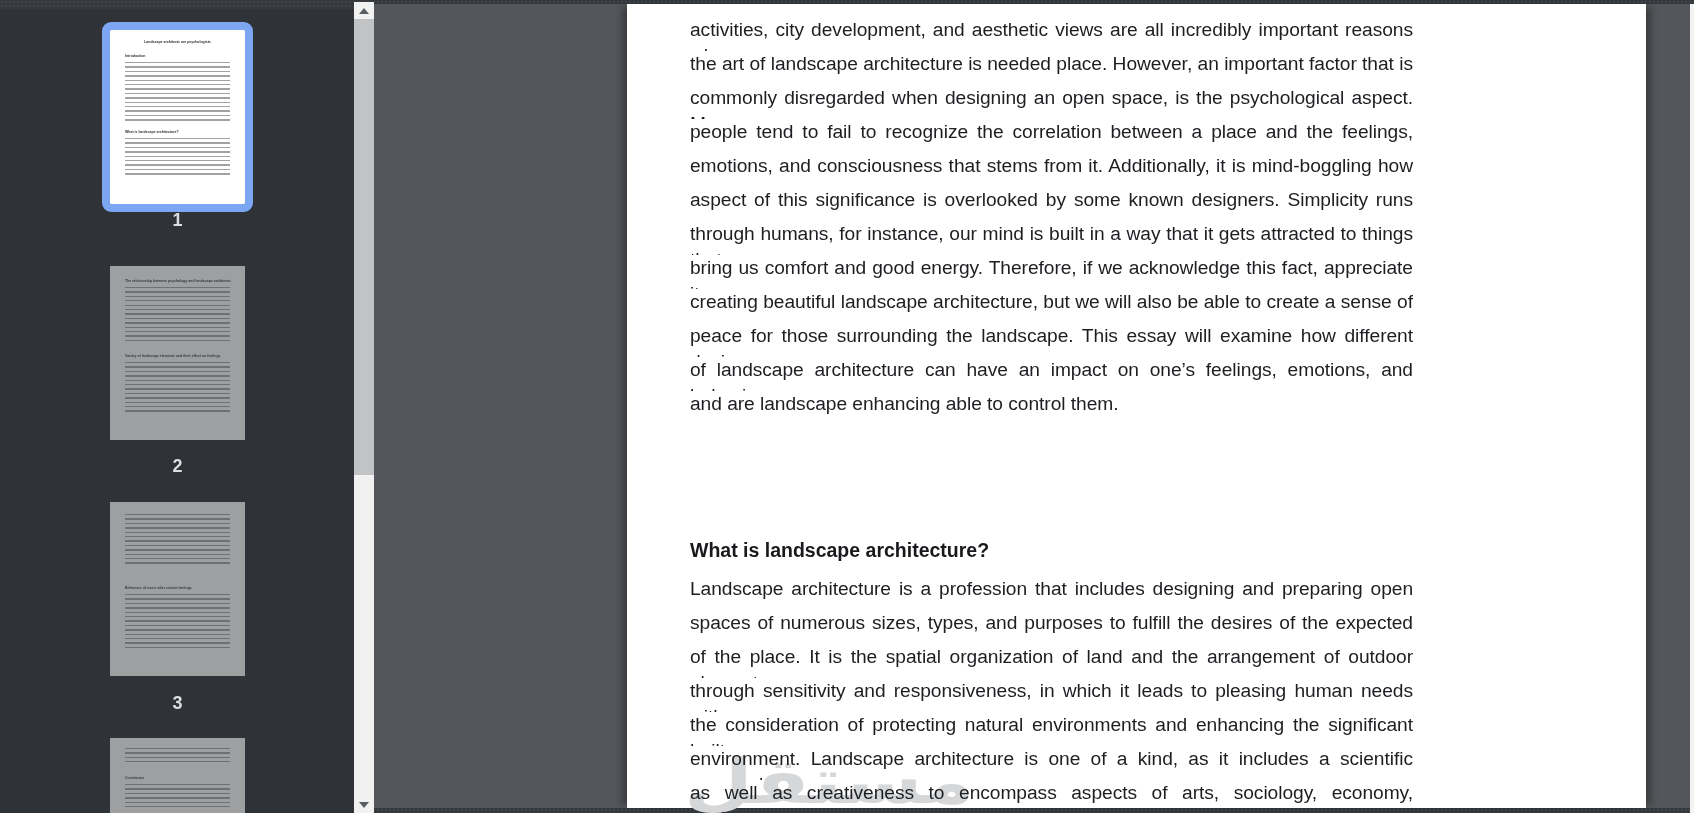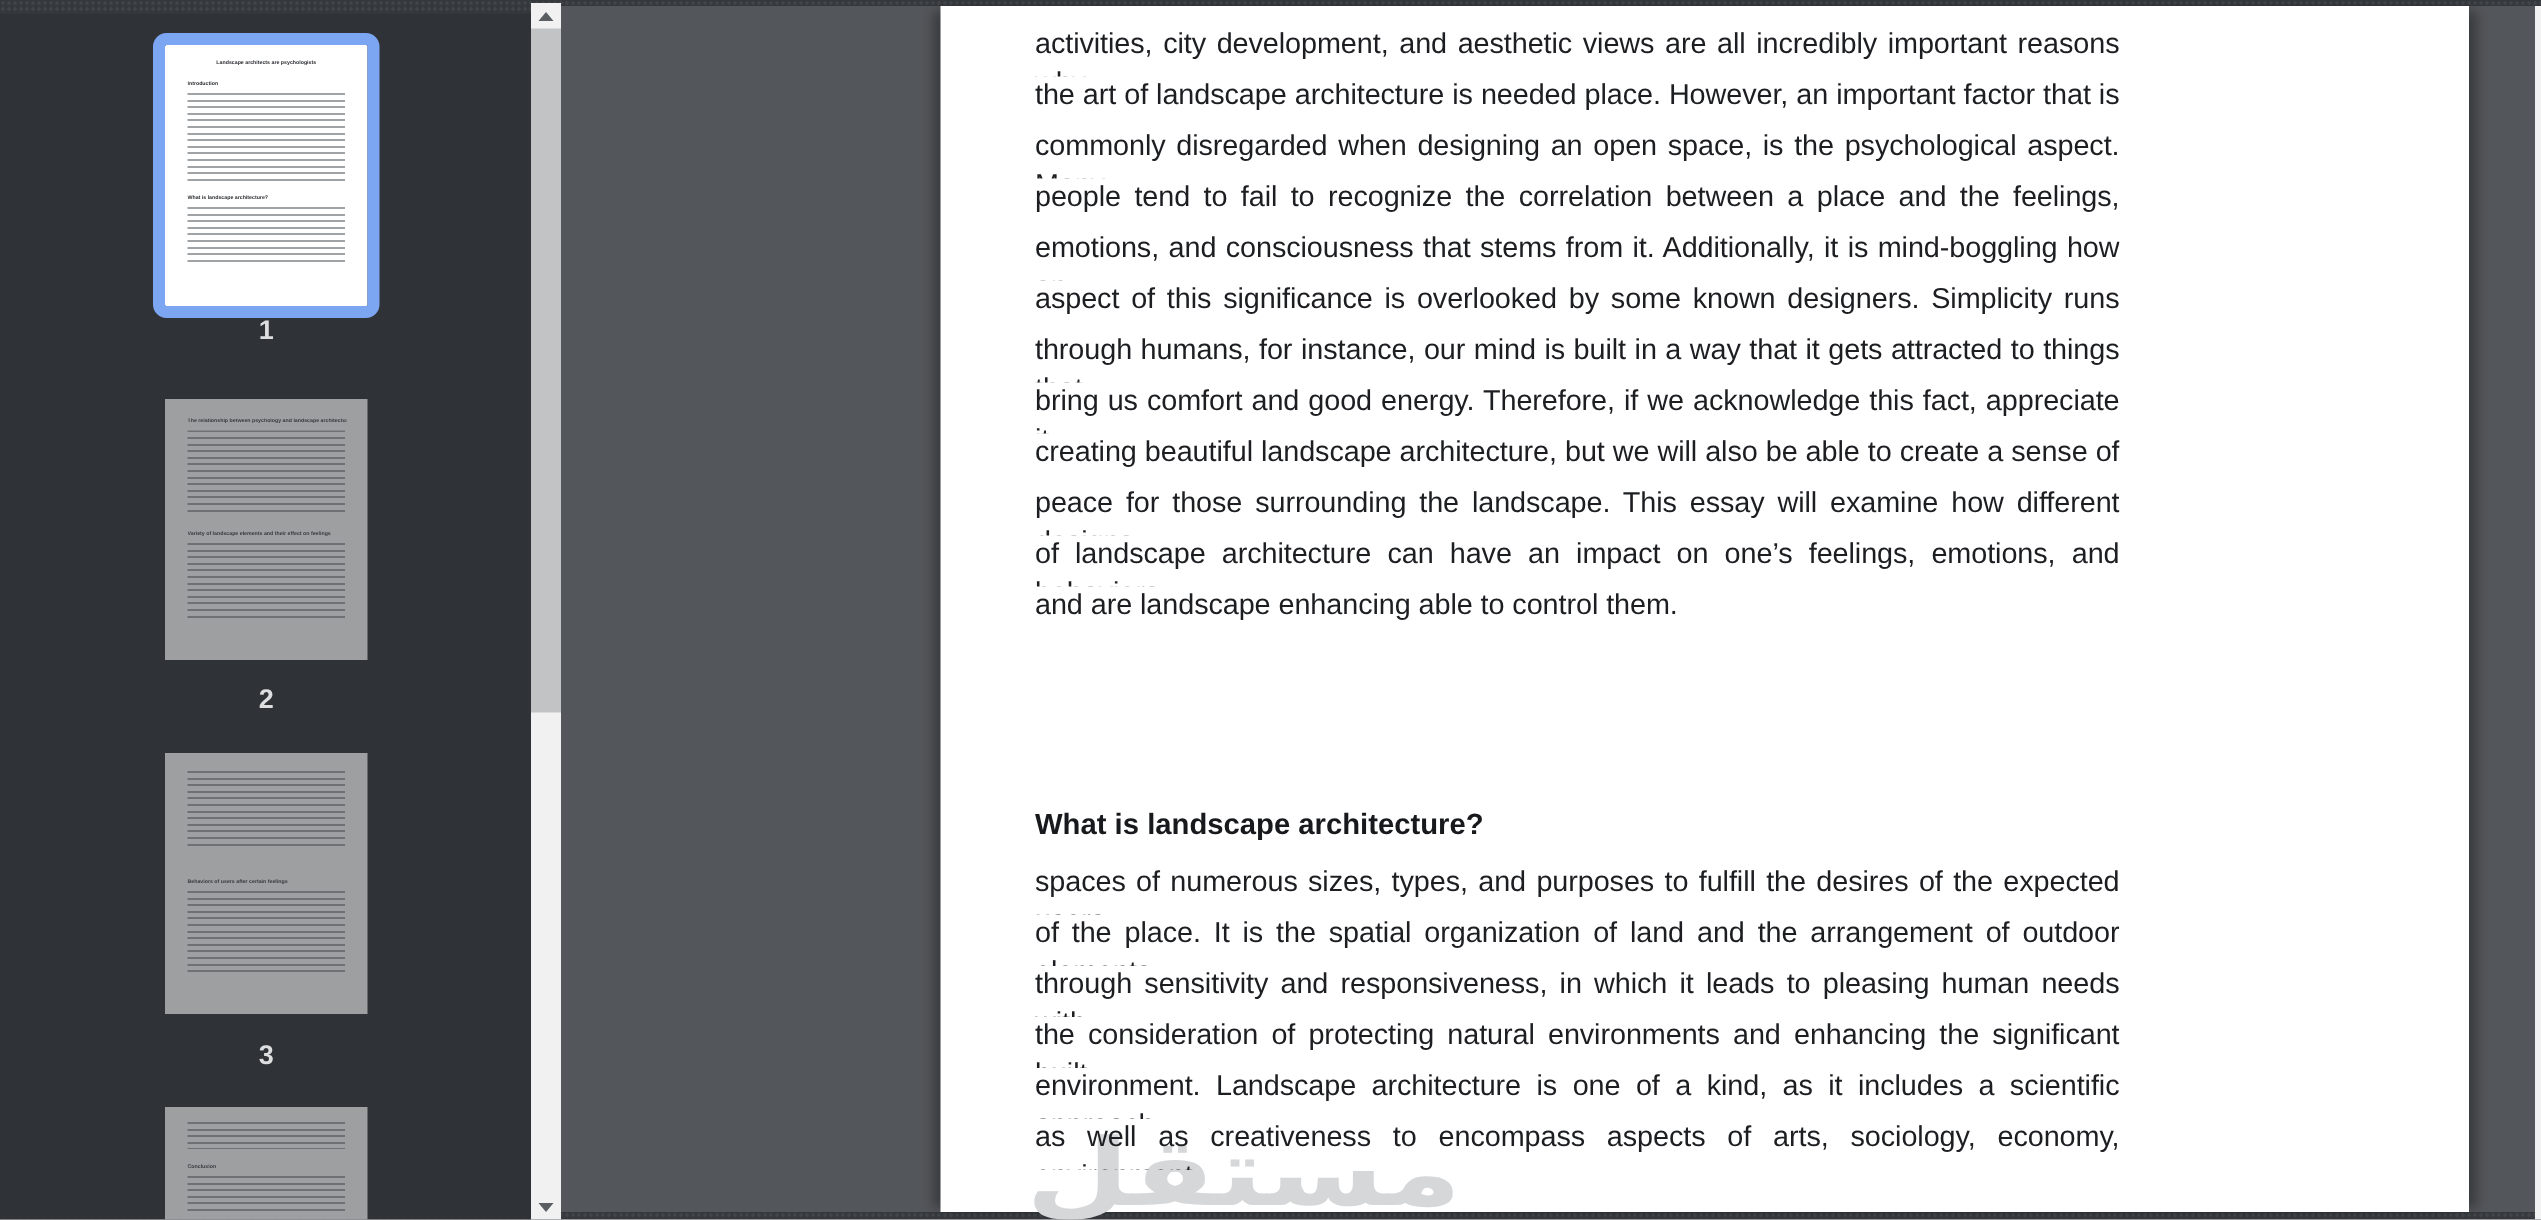--- a/index.html
+++ b/index.html
@@ -123,20 +123,21 @@
         <div class="line">bring us comfort and good energy. Therefore, if we acknowledge this fact, appreciate it,</div>
         <div class="line">creating beautiful landscape architecture, but we will also be able to create a sense of</div>
         <div class="line">peace for those surrounding the landscape. This essay will examine how different designs</div>
         <div class="line">of landscape architecture can have an impact on one’s feelings, emotions, and behaviors,</div>
         <div class="line endp">and are landscape enhancing able to control them.</div>
       </div>
 
     <h2 class="sec-heading">What is landscape architecture?</h2>
 
     <div class="para" id="para2">
+        <div class="line">Landscape architecture is a profession that includes designing and preparing open</div>
         <div class="line">spaces of numerous sizes, types, and purposes to fulfill the desires of the expected users</div>
         <div class="line">of the place. It is the spatial organization of land and the arrangement of outdoor elements</div>
         <div class="line">through sensitivity and responsiveness, in which it leads to pleasing human needs with</div>
         <div class="line">the consideration of protecting natural environments and enhancing the significant built</div>
         <div class="line">environment. Landscape architecture is one of a kind, as it includes a scientific approach</div>
         <div class="line">as well as creativeness to encompass aspects of arts, sociology, economy, environment,</div>
       </div>
   </div>
 </div>
 

